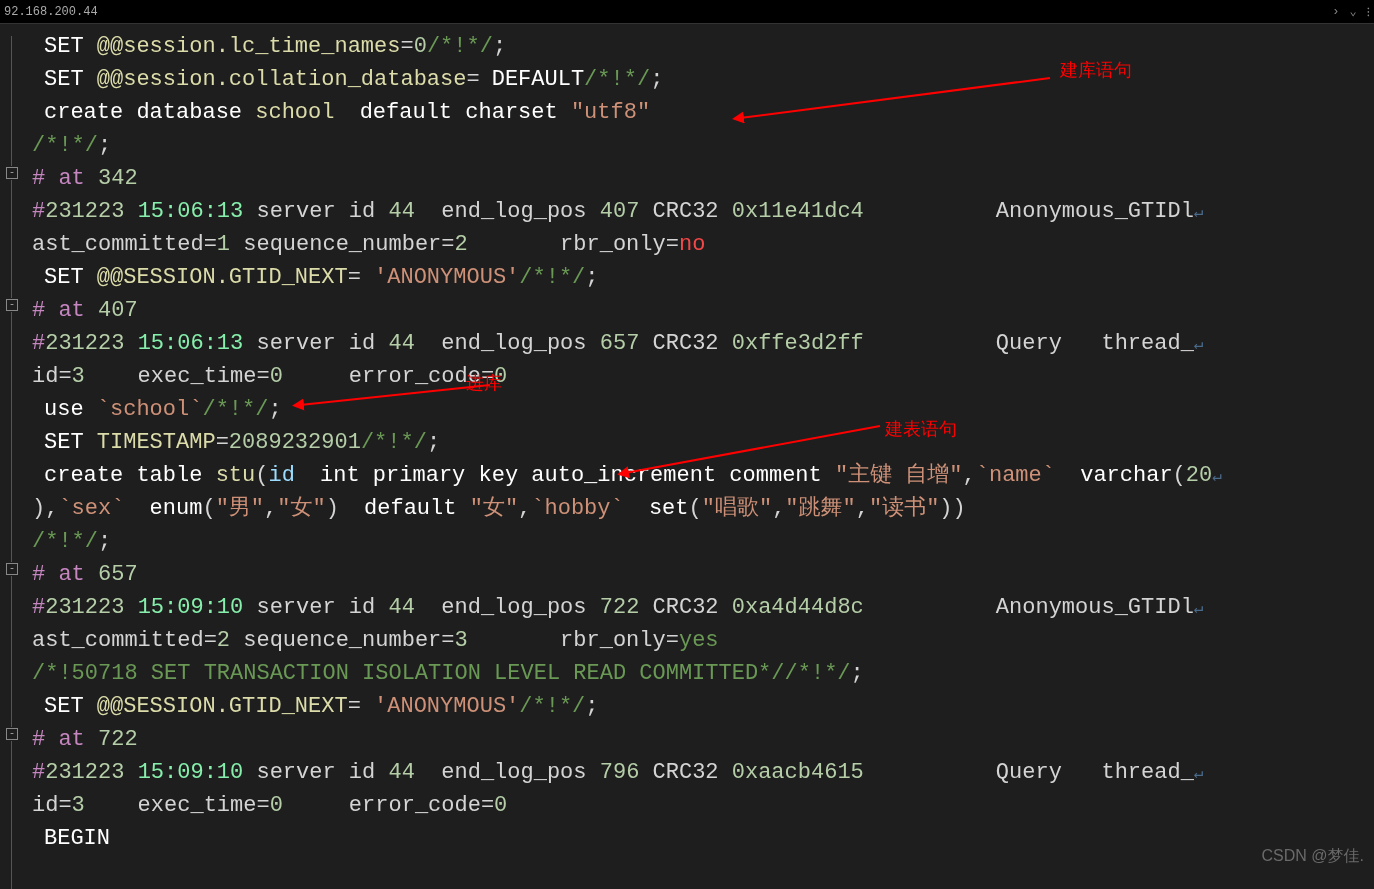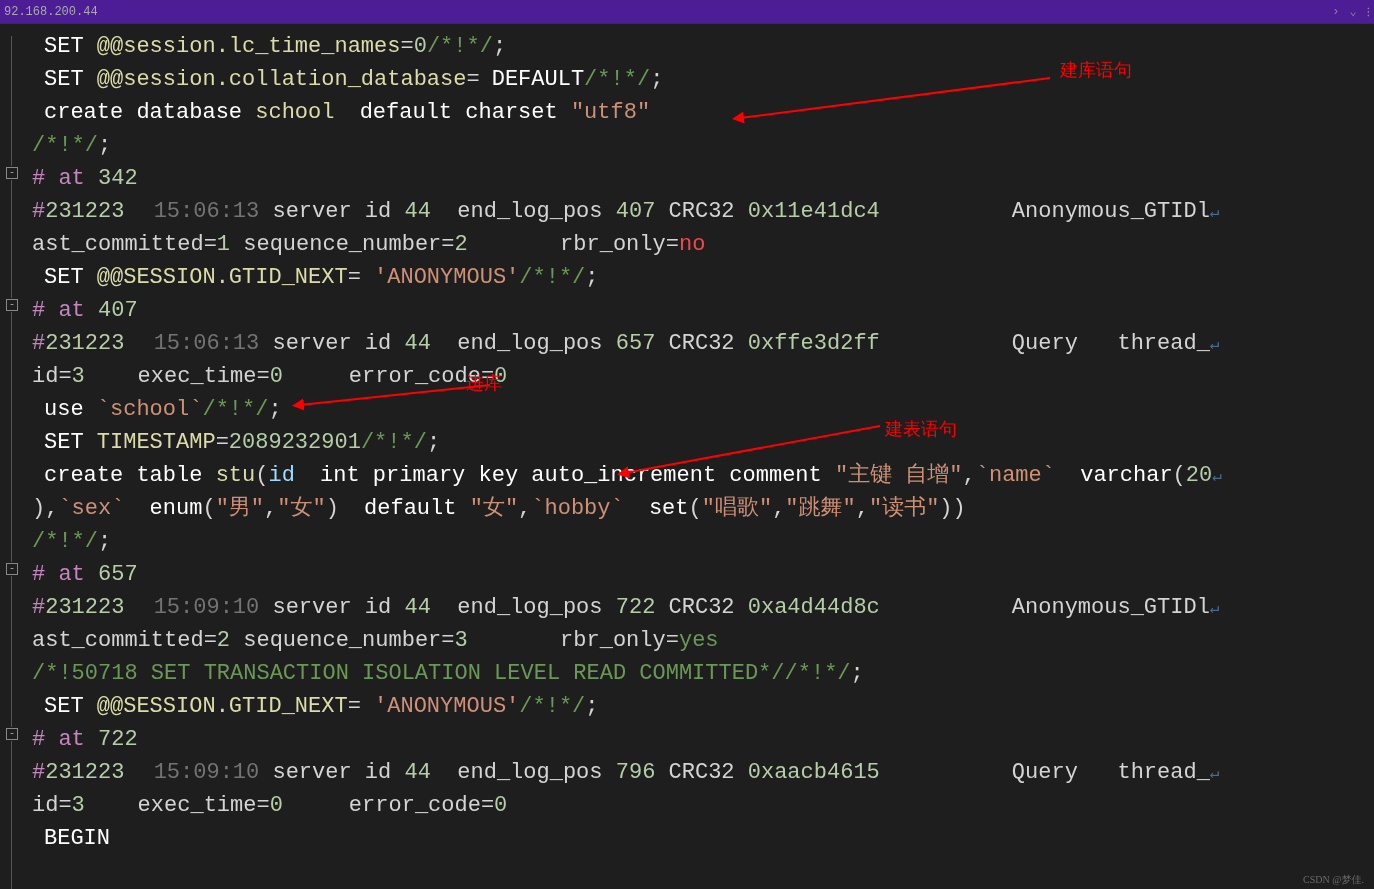--- a/index.html
+++ b/index.html
@@ -8,21 +8,21 @@
   color: #d4d4d4;
   font-family: 'Consolas', 'Courier New', monospace;
   font-size: 22px;
   overflow: hidden;
   width: 1374px;
   height: 889px;
   position: relative;
 }
 .tab-bar {
   height: 24px;
-  background: #4c1d95;
+  background: #000000;
   border-bottom: 1px solid #333;
   display: flex;
   align-items: center;
   padding: 0 4px;
   font-size: 12px;
   color: #aaa;
   justify-content: space-between;
 }
 .tab-bar-left { display: flex; align-items: center; }
 .tab-bar-right { display: flex; align-items: center; gap: 10px; color: #888; }
@@ -63,45 +63,45 @@
   height: 33px;
 }
 .t-default { color: #d4d4d4; }
 .t-blue { color: #ffffff; margin-left: 12px; }
 .t-yellow { color: #dcdcaa; }
 .t-orange { color: #ce9178; }
 .t-green { color: #6a9955; }
 .t-num { color: #b5cea8; }
 .t-purple { color: #c586c0; }
 .t-red { color: #f44747; }
-.t-teal { color: #737373; margin-left: 16px; }
+.t-teal { color: #86efac; }
 .t-cyan { color: #9cdcfe; }
 .wrap-indicator {
   color: #4a6a8a;
   font-size: 16px;
 }
 .annotation {
   position: absolute;
   color: #ff0000;
   font-size: 18px;
   font-family: 'Microsoft YaHei', sans-serif;
   pointer-events: none;
 }
 .arrow {
   position: absolute;
   pointer-events: none;
 }
 .arrow svg { overflow: visible; }
 .watermark {
   position: absolute;
-  bottom: 2px;
+  bottom: 22px;
   right: 10px;
-  font-size: 10px;
+  font-size: 16px;
   color: #6a6a6a;
-  font-family: Liberation Serif, serif;
+  font-family: Liberation Sans, sans-serif;
 }
 </style>
 </head>
 <body>
 
 <div class="tab-bar">
   <div class="tab-bar-left">
     <span>92.168.200.44</span>
   </div>
   <div class="tab-bar-right">

